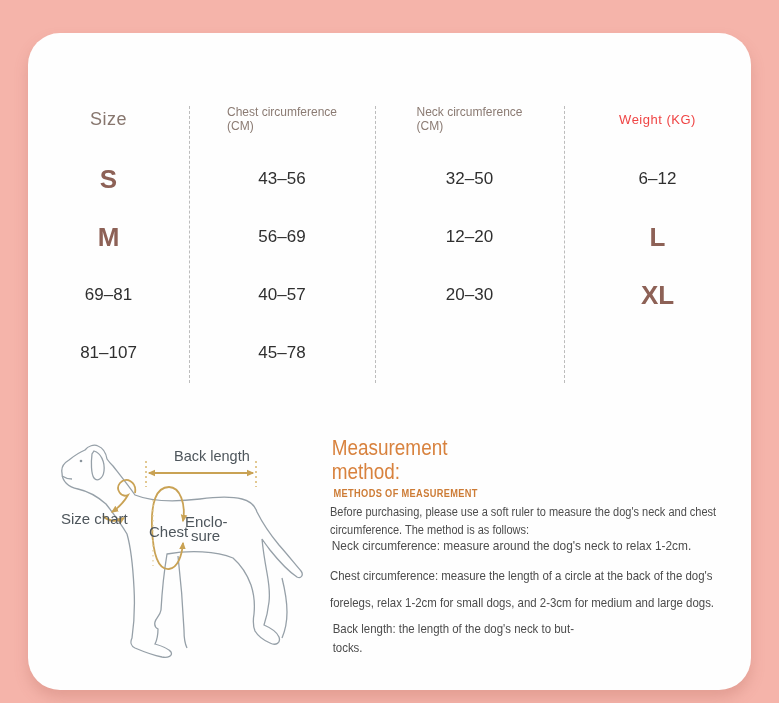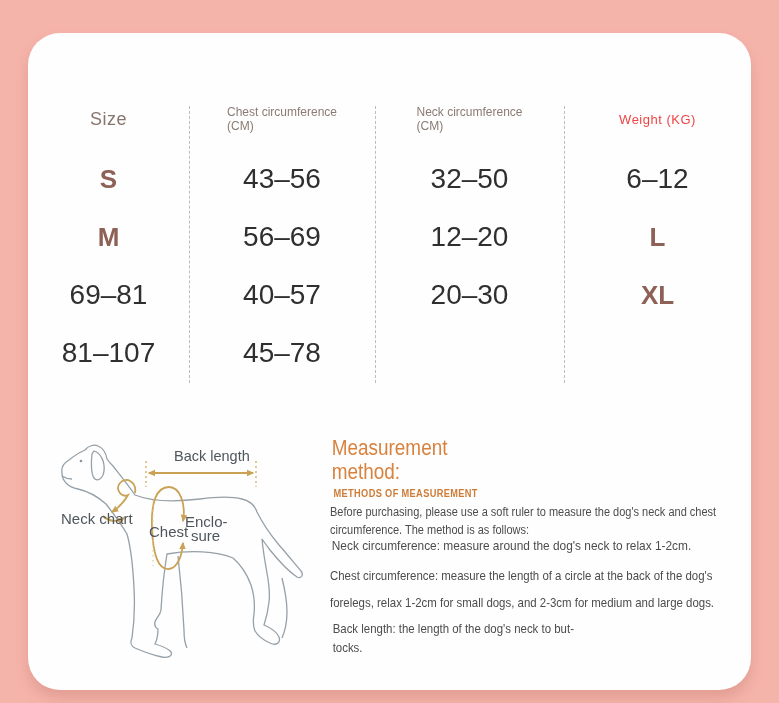--- a/index.html
+++ b/index.html
@@ -19,21 +19,21 @@
     display:grid;
     grid-template-columns:161px 186px 189px 187px;
     grid-template-rows:62px 58px 58px 58px 58px;
   }
   .cell{display:flex;align-items:center;justify-content:center;}
   .h-size{font-size:18px;color:#87766e;letter-spacing:.5px;}
   .h-two{font-size:12px;color:#8b7b73;line-height:1.2;text-align:left;}
   .h-two span{display:block;}
   .h-weight{font-size:13px;color:#ef4444;letter-spacing:.5px;}
   .sz{font-size:26px;font-weight:700;color:#8d6156;}
-  .val{font-size:28px;color:#2f2f2f;}
+  .val{font-size:17px;color:#2f2f2f;}
   .divider{
     position:absolute;top:73px;height:277px;width:0;
     border-left:1px dashed #bcbcbc;
   }
   .d1{left:161px}.d2{left:347px}.d3{left:536px}
   
   .diagram{position:absolute;left:22px;top:405px;width:272px;height:252px;}
   .diagram svg{position:absolute;left:0;top:0;}
   .dlabel{position:absolute;color:#4e565c;font-size:15px;white-space:nowrap;}
   .lbl-back{left:124px;top:10px;font-size:14.5px;}
@@ -166,21 +166,21 @@
           <line x1="96" y1="23" x2="96" y2="49" stroke-width="1.5" stroke-dasharray="2 3" stroke="#d9b66e"></line>
           <line x1="206" y1="23" x2="206" y2="49" stroke-width="1.5" stroke-dasharray="2 3" stroke="#d9b66e"></line>
           <path d="M 85,55 C 87,44 76,38 70,45 C 65,51 71,60 78,57 C 74,64 68,70 62,74" marker-end="url(#arw)"></path>
           <path d="M 53,78 C 58,83 66,85 74,80" marker-end="url(#arw)"></path>
           <path d="M 133,83 C 136,66 130,49 119,49 C 106,49 101,65 102,90 C 103,116 108,132 119,131 C 128,130 132,117 133,105" marker-start="url(#arw)" marker-end="url(#arw)"></path>
           <line x1="103" y1="62" x2="103" y2="128" stroke-width="1.2" stroke-dasharray="1.5 3.5" stroke="#e2cb96"></line>
         </g>
       </svg>
 
       <span class="dlabel lbl-back">Back length</span>
-      <span class="dlabel lbl-neck">Neck chart</span>
+      <span class="dlabel lbl-neck">Size chart</span>
       <span class="dlabel lbl-chest">Chest</span>
       <span class="dlabel lbl-encl">
         <span>Enclo-</span>
         <span>sure</span>
       </span>
     </div>
 
     <div class="measure">
       <div class="measure-inner">
         <h2 class="m-title">Measurement

